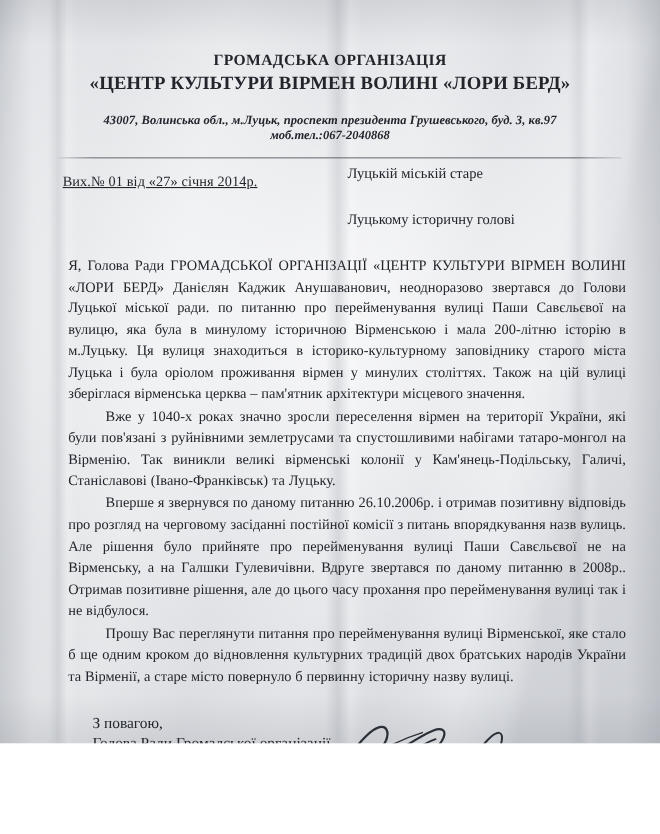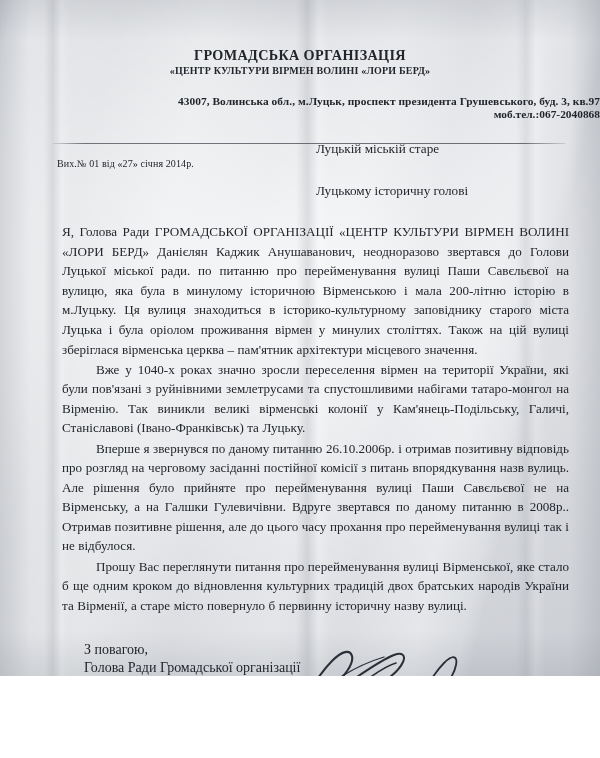--- a/index.html
+++ b/index.html
@@ -45,39 +45,39 @@
 
   .content { position: relative; z-index: 3; }
 
   
   .org-block { text-align: center; padding-top: 46px; }
   .org-line1 {
     font-weight: bold; font-size: 14.2px; letter-spacing: 0.35px;
     line-height: 1.28;
   }
   .org-line2 {
-    font-weight: bold; font-size: 10px; letter-spacing: 0.2px;
+    font-weight: bold; font-size: 17px; letter-spacing: 0.2px;
     line-height: 1.28; margin-top: 1px;
   }
-  .addr-block { text-align: right; margin-top: 17px; }
+  .addr-block { text-align: center; margin-top: 17px; font-style: italic; }
   .addr-line1 { font-weight: bold; font-size: 11.4px; letter-spacing: 0.05px; }
   .addr-line2 { font-weight: bold; font-size: 11.4px; margin-top: 1px; }
 
   .divider {
     position: absolute;
     left: 53px; top: 143px; width: 512px; height: 1px;
     background: linear-gradient(90deg, rgba(90,95,104,0.15), rgba(70,75,84,0.75) 6%, rgba(70,75,84,0.78) 92%, rgba(90,95,104,0.2));
     z-index: 3;
   }
 
   
   .refrow { position: relative; height: 74px; margin-top: 22px; }
   .ref-no {
-    position: absolute; left: 57px; top: 16px;
-    font-size: 10px; letter-spacing: 0.1px; white-space: nowrap;
+    position: absolute; left: 57px; top: 6px;
+    font-size: 13px; letter-spacing: 0.1px; white-space: nowrap; text-decoration: underline;
   }
   .addressee {
     position: absolute; left: 316px; top: 0;
     font-size: 13.2px; line-height: 1.0;
   }
   .addressee .a2 { margin-top: 29px; }
 
   
   .body { padding: 0 31px 0 62px; margin-top: 6px; }
   p.para {

